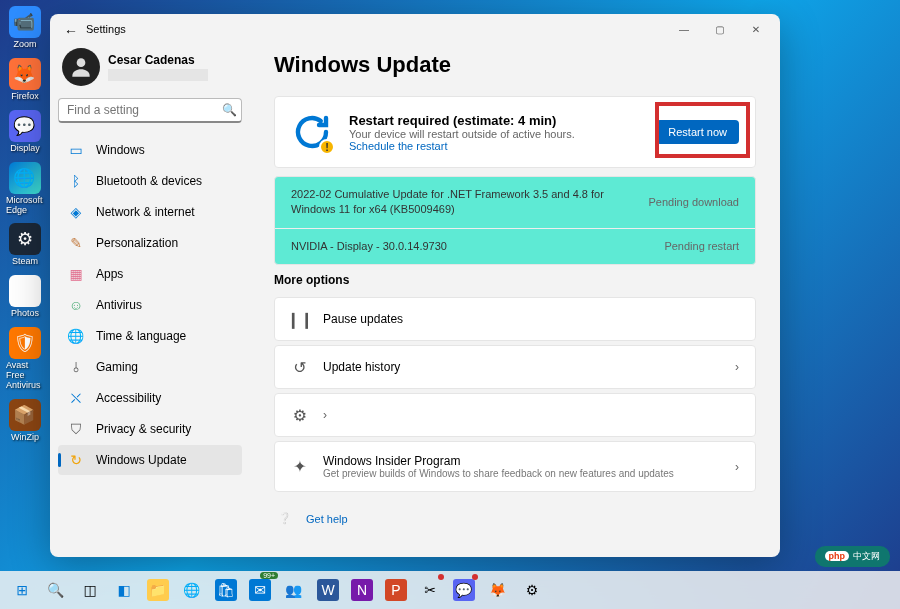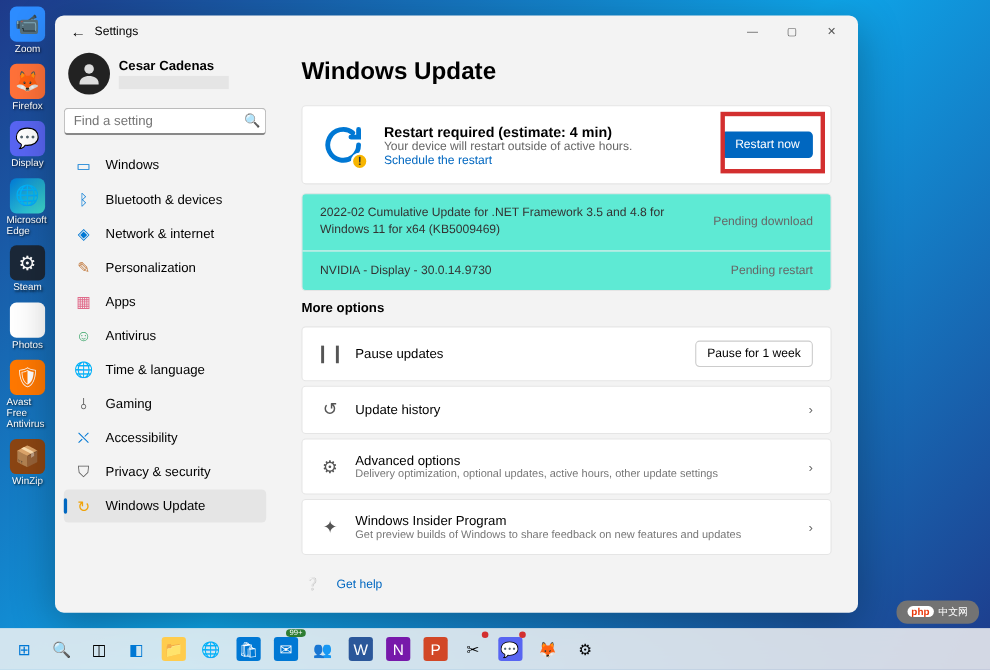--- a/index.html
+++ b/index.html
@@ -74,21 +74,21 @@
     .help-link { display: flex; align-items: center; gap: 12px; padding: 6px 4px; font-size: 11px; color: #0067c0; cursor: pointer; }
     .help-link .hl-icon { width: 16px; color: #555; }
     
     
     .taskbar { position: absolute; bottom: 0; left: 0; right: 0; height: 38px; background: rgba(243,243,243,0.85); backdrop-filter: blur(20px); display: flex; align-items: center; padding: 0 6px; gap: 2px; z-index: 100; }
     .taskbar-item { width: 32px; height: 32px; border-radius: 4px; display: flex; align-items: center; justify-content: center; cursor: pointer; position: relative; }
     .taskbar-item .ticon { width: 22px; height: 22px; border-radius: 3px; display: flex; align-items: center; justify-content: center; font-size: 14px; }
     .taskbar-item .badge { position: absolute; top: -2px; right: -2px; background: #2e7d32; color: white; font-size: 7px; padding: 0 3px; border-radius: 6px; }
     .taskbar-item .dot { position: absolute; top: 0; right: 2px; width: 6px; height: 6px; background: #d32f2f; border-radius: 50%; }
     
-    .watermark { position: absolute; right: 10px; bottom: 42px; background: #737373; color: white; font-size: 9px; padding: 4px 10px; border-radius: 10px; z-index: 5; }
+    .watermark { position: absolute; right: 10px; bottom: 42px; background: #0f766e; color: white; font-size: 9px; padding: 4px 10px; border-radius: 10px; z-index: 5; }
     .watermark::before { content: 'php'; background: white; color: #e8380d; border-radius: 8px; padding: 0 4px; margin-right: 4px; font-weight: bold; }
   </style>
 </head>
 <body>
 
 <div class="desktop-icons">
   <div class="desktop-icon">
       <div class="icon-img" style="background:#2d8cff">📹</div>
       <div class="label">Zoom</div>
     </div>
@@ -229,37 +229,32 @@
         </div>
       </div>
 
       <div class="section-title">More options</div>
 
       <div class="option-card">
         <div class="opt-icon">❙❙</div>
         <div class="opt-text">
             <div class="opt-title">Pause updates</div>
           </div>
-        <button class="pause-btn">Pause for 1 week</button>
       </div>
 
       <div class="option-card">
         <div class="opt-icon">↺</div>
         <div class="opt-text">
             <div class="opt-title">Update history</div>
           </div>
         <div class="chevron">›</div>
       </div>
 
       <div class="option-card">
         <div class="opt-icon">⚙</div>
-        <div class="opt-text">
-          <div class="opt-title">Advanced options</div>
-          <div class="opt-sub">Delivery optimization, optional updates, active hours, other update settings</div>
-        </div>
         <div class="chevron">›</div>
       </div>
 
       <div class="option-card">
         <div class="opt-icon">✦</div>
         <div class="opt-text">
           <div class="opt-title">Windows Insider Program</div>
           <div class="opt-sub">Get preview builds of Windows to share feedback on new features and updates</div>
         </div>
         <div class="chevron">›</div>

